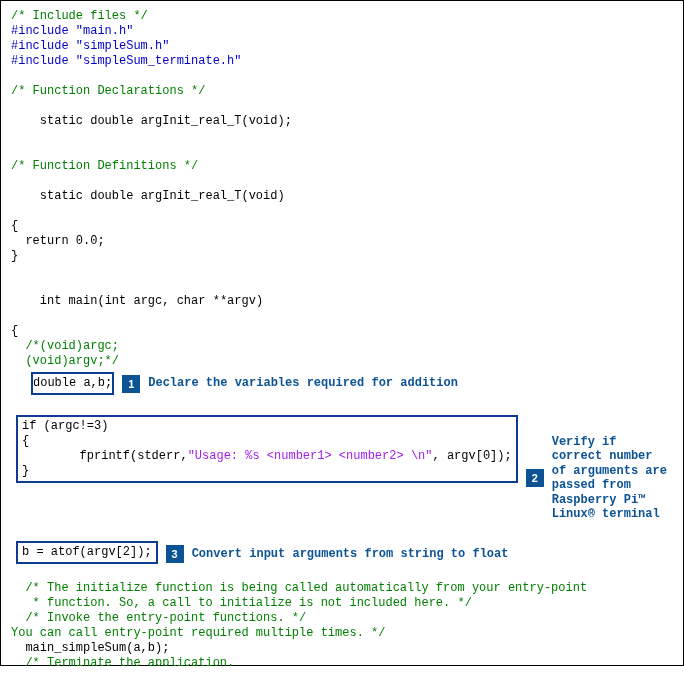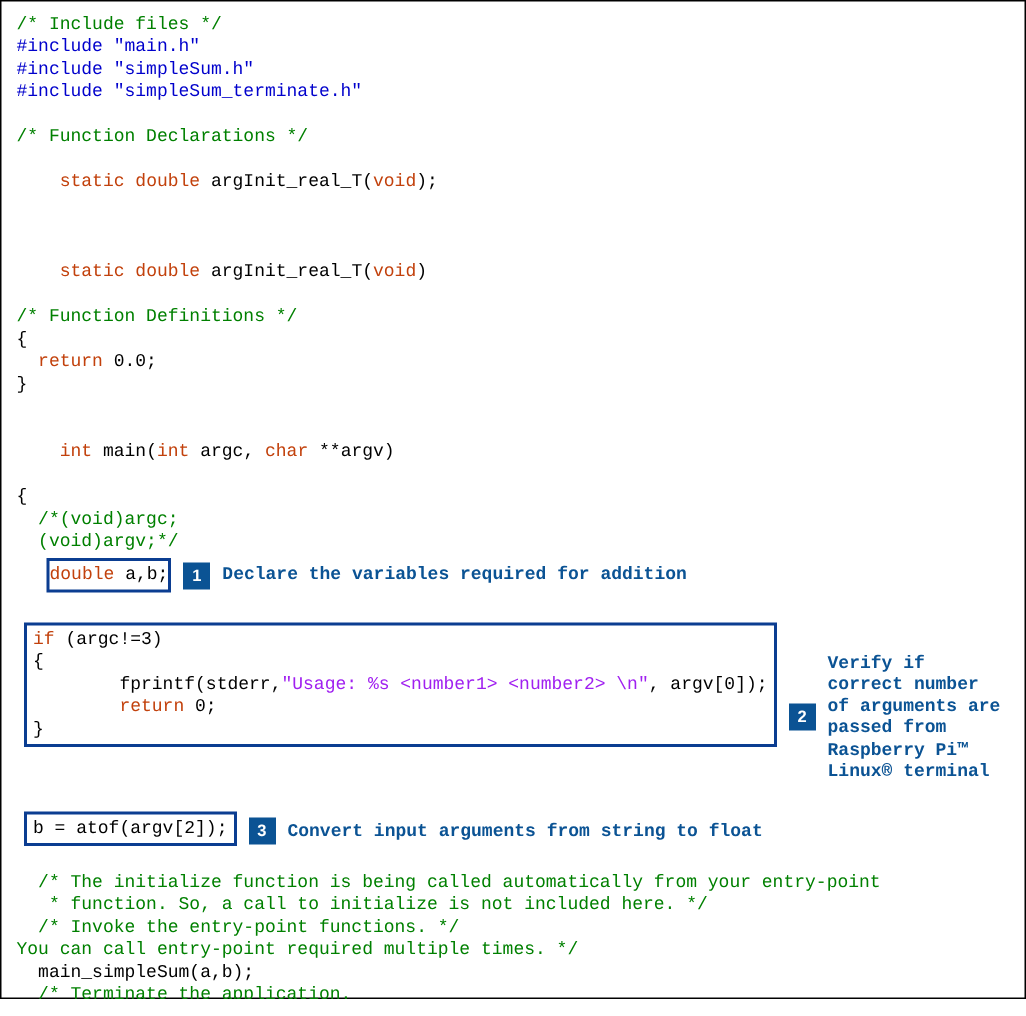--- a/index.html
+++ b/index.html
@@ -18,21 +18,21 @@
     position: relative;
     background: #fff;
   }
   .line {
     white-space: pre;
     line-height: 15px;
   }
   .comment { color: #008000; }
   .preproc { color: #0000cc; }
   .string  { color: #a020f0; }
-  .keyword { color: #c2410c; }
+  .keyword { color: #000000; }
   .box {
     border: 2px solid #0b3d91;
     padding: 2px 0;
     display: inline-block;
     vertical-align: top;
   }
   .box-block {
     border: 2px solid #0b3d91;
     padding: 2px 4px;
     margin-left: 5px;
@@ -78,24 +78,24 @@
   <div class="line preproc">#include "simpleSum.h"</div>
   <div class="line preproc">#include "simpleSum_terminate.h"</div>
   <div class="line">&nbsp;</div>
 
   <div class="line comment">/* Function Declarations */</div>
   <div class="line">
     <span class="keyword">static double</span><span> argInit_real_T(</span><span class="keyword">void</span><span>);</span>
   </div>
   <div class="line">&nbsp;</div>
 
+  <div class="line comment">/* Function Definitions */</div>
   <div class="line">
     <span class="keyword">static double</span><span> argInit_real_T(</span><span class="keyword">void</span><span>)</span>
   </div>
-  <div class="line comment">/* Function Definitions */</div>
   <div class="line">{</div>
   <div class="line"><span class="keyword">  return</span><span> 0.0;</span></div>
   <div class="line">}</div>
   <div class="line">&nbsp;</div>
 
   <div class="line">
     <span class="keyword">int</span><span> main(</span><span class="keyword">int</span><span> argc, </span><span class="keyword">char</span><span> **argv)</span>
   </div>
   <div class="line">{</div>
   <div class="line comment">  /*(void)argc;</div>
@@ -108,21 +108,20 @@
     <span class="ann-badge">1</span>
     <span class="ann-text">Declare the variables required for addition</span>
   </div>
   <div class="line">&nbsp;</div>
 
   <div class="row">
     <div class="box-block">
       <div class="line"><span class="keyword">if</span><span> (argc!=3)</span></div>
       <div class="line">{</div>
       <div class="line"><span>        fprintf(stderr,</span><span class="string">"Usage: %s &lt;number1&gt; &lt;number2&gt; \n"</span><span>, argv[0]);</span></div>
-      <div class="line"><span class="keyword">        return</span><span> 0;</span></div>
       <div class="line">}</div>
     </div>
     <div class="ann-row" style="margin-top:22px;">
       <span class="ann-badge">2</span>
       <span class="ann-text" style="max-width:210px;">Verify if correct number of arguments are passed from Raspberry Pi™ Linux® terminal</span>
     </div>
   </div>
   <div class="line">&nbsp;</div>
 
   <div class="row">

